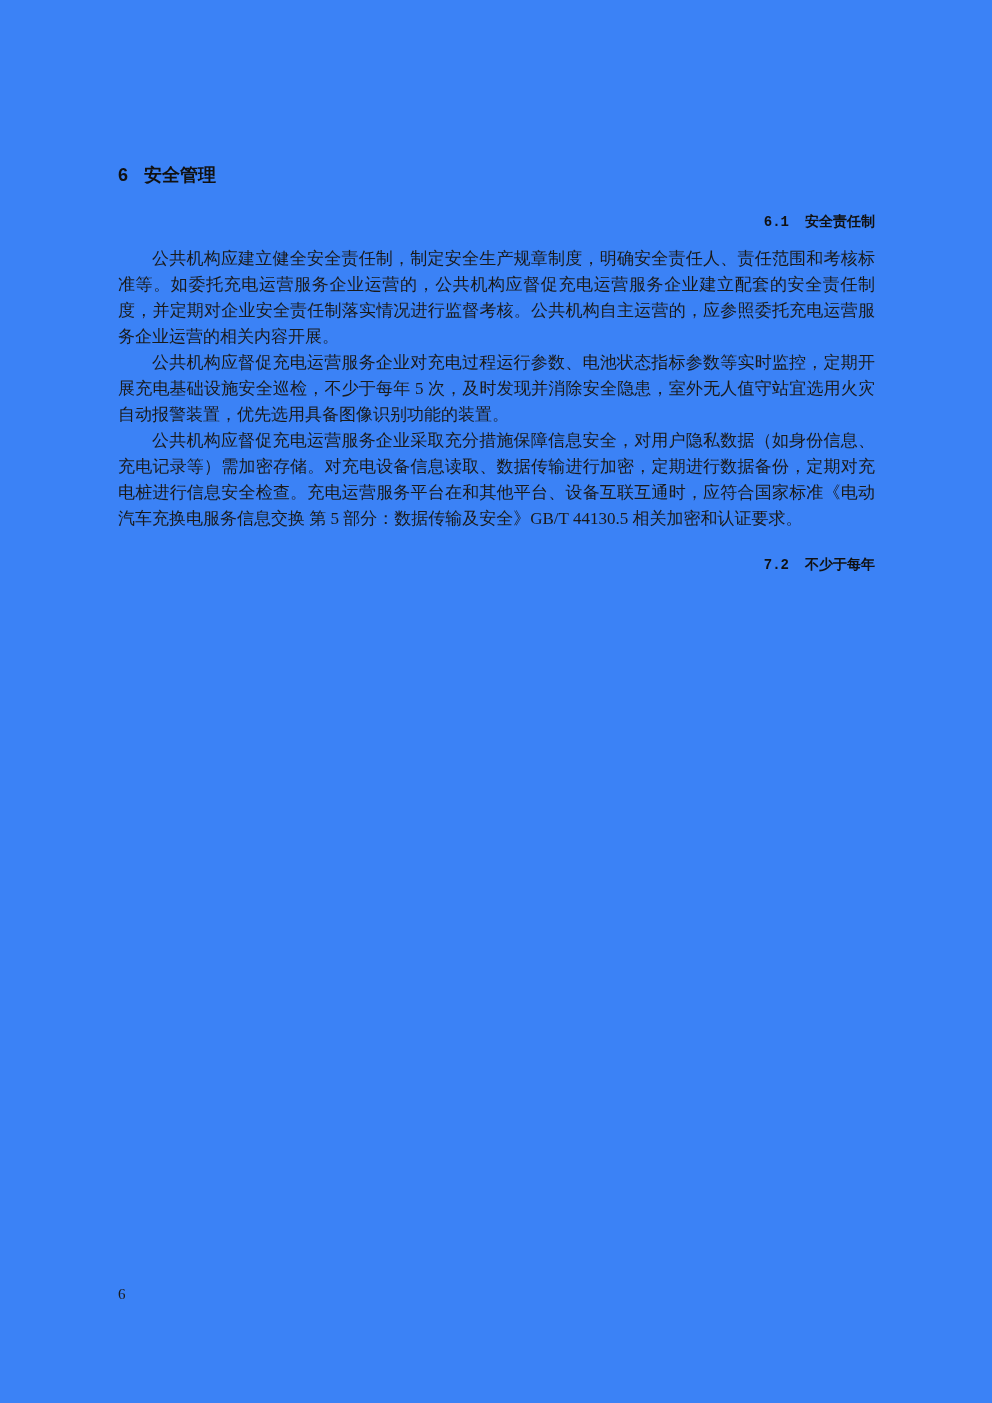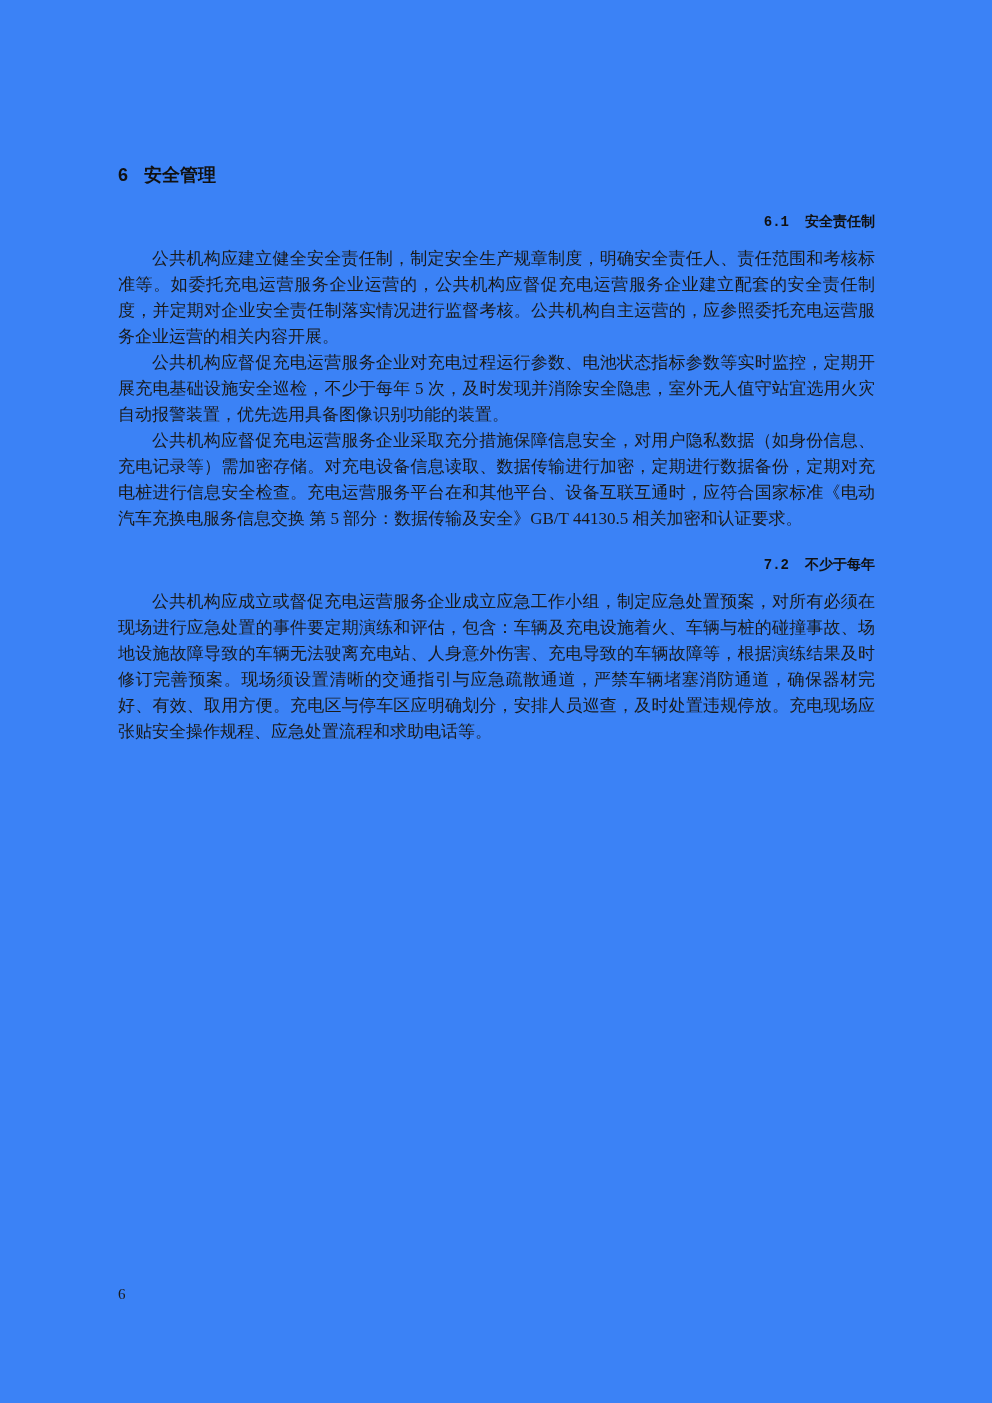--- a/index.html
+++ b/index.html
@@ -76,18 +76,17 @@
 
   <section>
     <p class="body-paragraph">公共机构应督促充电运营服务企业对充电过程运行参数、电池状态指标参数等实时监控，定期开展充电基础设施安全巡检，不少于每年 5 次，及时发现并消除安全隐患，室外无人值守站宜选用火灾自动报警装置，优先选用具备图像识别功能的装置。</p>
     <p class="body-paragraph">公共机构应督促充电运营服务企业采取充分措施保障信息安全，对用户隐私数据（如身份信息、充电记录等）需加密存储。对充电设备信息读取、数据传输进行加密，定期进行数据备份，定期对充电桩进行信息安全检查。充电运营服务平台在和其他平台、设备互联互通时，应符合国家标准《电动汽车充换电服务信息交换 第 5 部分：数据传输及安全》GB/T 44130.5 相关加密和认证要求。</p>
   </section>
 
   <section>
     <h2 class="section-heading">
       <span class="h-num">7.2</span><span>不少于每年</span>
     </h2>
-    <p class="body-paragraph">公共机构应成立或督促充电运营服务企业成立应急工作小组，制定应急处置预案，对所有必须在现场进行应急处置的事件要定期演练和评估，包含：车辆及充电设施着火、车辆与桩的碰撞事故、场地设施故障导致的车辆无法驶离充电站、人身意外伤害、充电导致的车辆故障等，根据演练结果及时修订完善预案。现场须设置清晰的交通指引与应急疏散通道，严禁车辆堵塞消防通道，确保器材完好、有效、取用方便。充电区与停车区应明确划分，安排人员巡查，及时处置违规停放。充电现场应张贴安全操作规程、应急处置流程和求助电话等。</p>
   </section>
 
   <div class="page-number">6</div>
 
 </div>
 
 </body></html>

